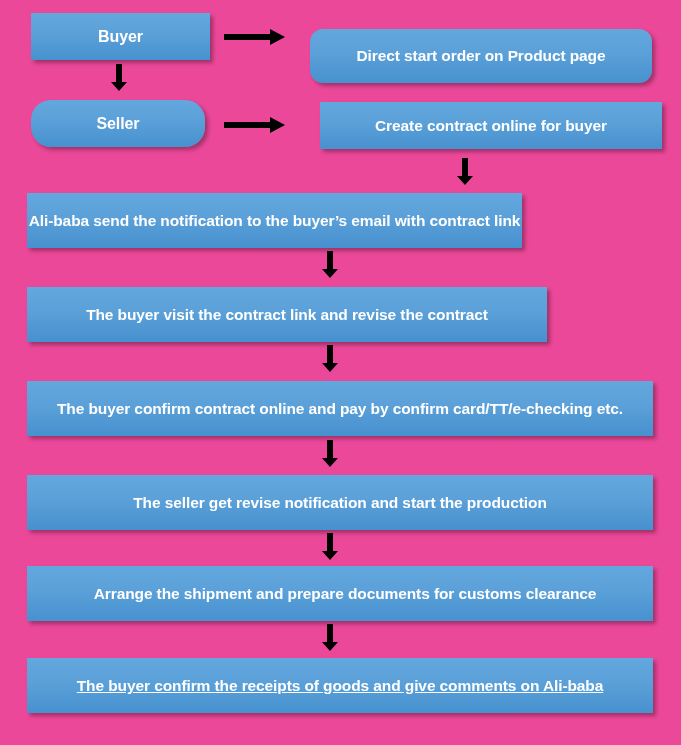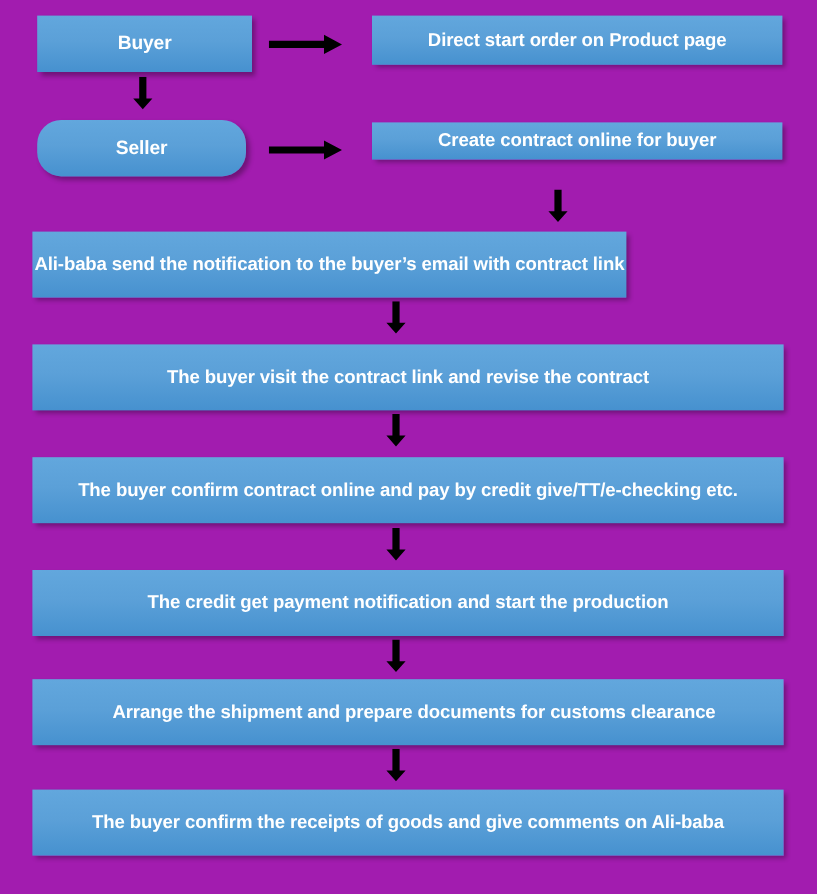--- a/index.html
+++ b/index.html
@@ -8,21 +8,21 @@
     padding: 0;
     background: #ffffff;
   }
   body {
     font-family: "Liberation Sans", sans-serif;
   }
   #canvas {
     position: relative;
     width: 681px;
     height: 745px;
-    background: #a21caf;
+    background: #ec4899;
     overflow: hidden;
   }
 
   
   .node {
     position: absolute;
     box-sizing: border-box;
     display: flex;
     align-items: center;
     justify-content: center;
@@ -59,97 +59,97 @@
   <div class="node small" style="left:31px; top:13px; width:179px; height:47px;">
     <span class="node-label">Buyer</span>
   </div>
 
   <div class="arrow" style="left:224px; top:28px; width:62px; height:18px;">
     <svg width="62" height="18" viewBox="0 0 62 18" aria-hidden="true">
       <path d="M0 6 H46 V1 L61 9 L46 17 V12 H0 Z" fill="#000000"></path>
     </svg>
   </div>
 
-  <div class="node wide" style="left:310px; top:13px; width:342px; height:41px;">
+  <div class="node wide" style="left:310px; top:29px; width:342px; height:54px;border-radius:13px;">
     <span class="node-label">Direct start order on Product page</span>
   </div>
 
   <div class="arrow" style="left:110px; top:64px; width:18px; height:28px;">
     <svg width="18" height="28" viewBox="0 0 18 28" aria-hidden="true">
       <path d="M6 0 H12 V18 H17 L9 27 L1 18 H6 Z" fill="#000000"></path>
     </svg>
   </div>
 
   <div class="node small" style="left:31px; top:100px; width:174px; height:47px;border-radius:20px;">
     <span class="node-label">Seller</span>
   </div>
 
   <div class="arrow" style="left:224px; top:116px; width:62px; height:18px;">
     <svg width="62" height="18" viewBox="0 0 62 18" aria-hidden="true">
       <path d="M0 6 H46 V1 L61 9 L46 17 V12 H0 Z" fill="#000000"></path>
     </svg>
   </div>
 
-  <div class="node wide" style="left:310px; top:102px; width:342px; height:31px;">
+  <div class="node wide" style="left:320px; top:102px; width:342px; height:47px;">
     <span class="node-label">Create contract online for buyer</span>
   </div>
 
   <div class="arrow" style="left:456px; top:158px; width:18px; height:28px;">
     <svg width="18" height="28" viewBox="0 0 18 28" aria-hidden="true">
       <path d="M6 0 H12 V18 H17 L9 27 L1 18 H6 Z" fill="#000000"></path>
     </svg>
   </div>
 
   <div class="node wide" style="left:27px; top:193px; width:495px; height:55px;">
     <span class="node-label">Ali-baba send the notification to the buyer’s email with contract link</span>
   </div>
 
   <div class="arrow" style="left:321px; top:251px; width:18px; height:28px;">
     <svg width="18" height="28" viewBox="0 0 18 28" aria-hidden="true">
       <path d="M6 0 H12 V18 H17 L9 27 L1 18 H6 Z" fill="#000000"></path>
     </svg>
   </div>
 
-  <div class="node wide" style="left:27px; top:287px; width:626px; height:55px;text-align:right;">
+  <div class="node wide" style="left:27px; top:287px; width:520px; height:55px;text-align:right;">
     <span class="node-label">The buyer visit the contract link and revise the contract</span>
   </div>
 
   <div class="arrow" style="left:321px; top:345px; width:18px; height:28px;">
     <svg width="18" height="28" viewBox="0 0 18 28" aria-hidden="true">
       <path d="M6 0 H12 V18 H17 L9 27 L1 18 H6 Z" fill="#000000"></path>
     </svg>
   </div>
 
   <div class="node wide" style="left:27px; top:381px; width:626px; height:55px;">
-    <span class="node-label">The buyer confirm contract online and pay by credit give/TT/e-checking etc.</span>
+    <span class="node-label">The buyer confirm contract online and pay by confirm card/TT/e-checking etc.</span>
   </div>
 
   <div class="arrow" style="left:321px; top:440px; width:18px; height:28px;">
     <svg width="18" height="28" viewBox="0 0 18 28" aria-hidden="true">
       <path d="M6 0 H12 V18 H17 L9 27 L1 18 H6 Z" fill="#000000"></path>
     </svg>
   </div>
 
   <div class="node wide" style="left:27px; top:475px; width:626px; height:55px;">
-    <span class="node-label">The credit get payment notification and start the production</span>
+    <span class="node-label">The seller get revise notification and start the production</span>
   </div>
 
   <div class="arrow" style="left:321px; top:533px; width:18px; height:28px;">
     <svg width="18" height="28" viewBox="0 0 18 28" aria-hidden="true">
       <path d="M6 0 H12 V18 H17 L9 27 L1 18 H6 Z" fill="#000000"></path>
     </svg>
   </div>
 
   <div class="node wide" style="left:27px; top:566px; width:626px; height:55px;padding-left:20px;">
     <span class="node-label">Arrange the shipment and prepare documents for customs clearance</span>
   </div>
 
   <div class="arrow" style="left:321px; top:624px; width:18px; height:28px;">
     <svg width="18" height="28" viewBox="0 0 18 28" aria-hidden="true">
       <path d="M6 0 H12 V18 H17 L9 27 L1 18 H6 Z" fill="#000000"></path>
     </svg>
   </div>
 
-  <div class="node wide" style="left:27px; top:658px; width:626px; height:55px;">
+  <div class="node wide" style="left:27px; top:658px; width:626px; height:55px;text-decoration:underline;">
     <span class="node-label">The buyer confirm the receipts of goods and give comments on Ali-baba</span>
   </div>
 
 </div>
 
 </body></html>

